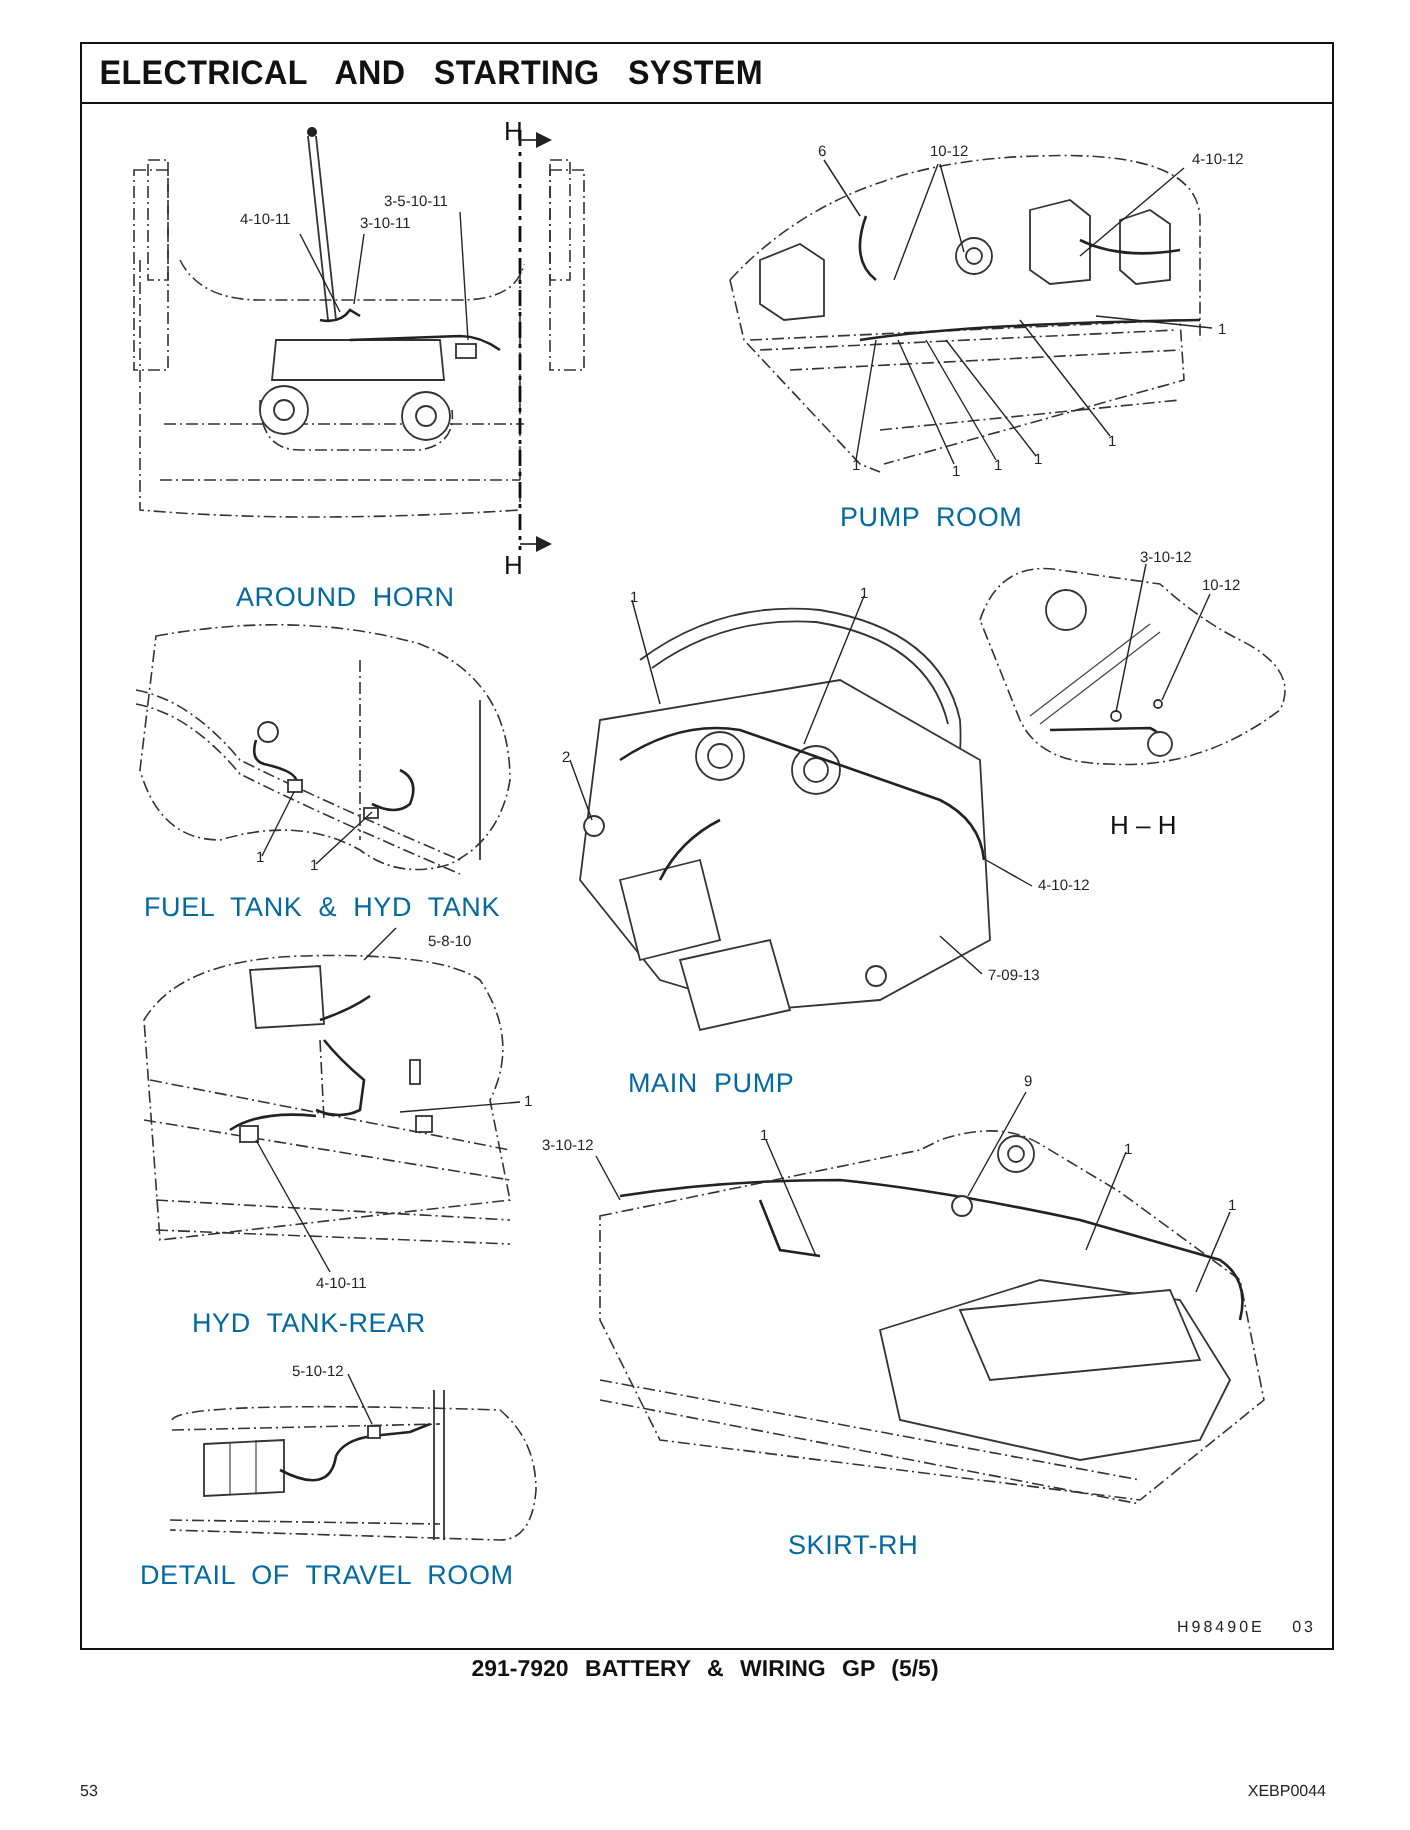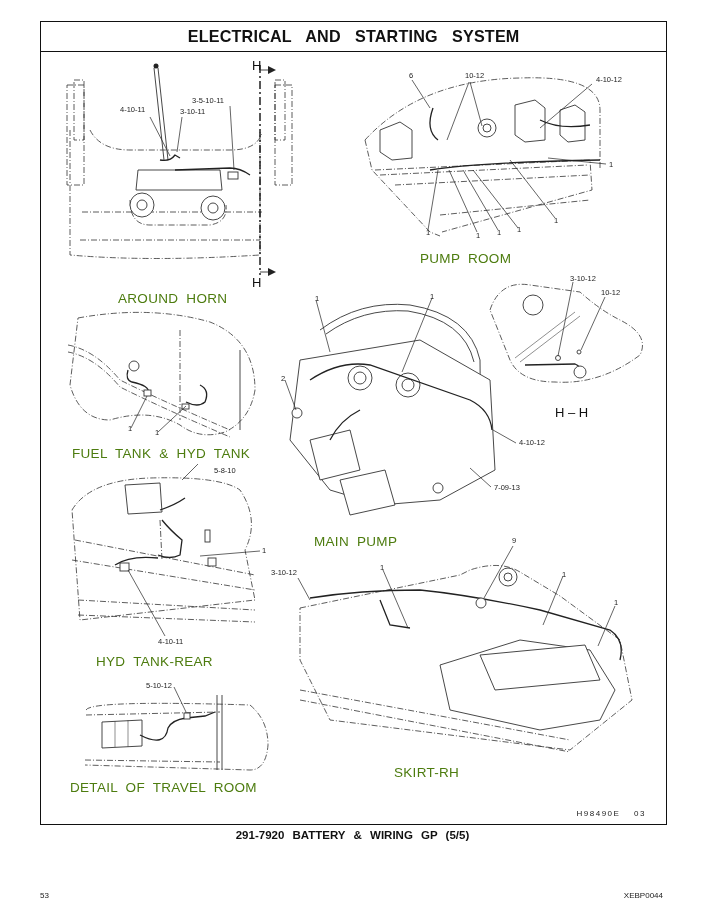--- a/index.html
+++ b/index.html
@@ -1,25 +1,25 @@
 <!DOCTYPE html>
 <html><head>
 <meta charset="utf-8">
 <style>
   html, body { margin:0; padding:0; background:#ffffff; }
   body { width:705px; height:915px; position:relative; overflow:hidden; font-family:"Liberation Sans", sans-serif; color:#111; }
   .frame { position:absolute; left:40px; top:21px; width:627px; height:804px; border:1.5px solid #111; box-sizing:border-box; }
-  .title-bar { position:absolute; left:0; top:0; right:0; height:29px; border-bottom:1.5px solid #111; display:flex; align-items:center; justify-content:center; }
+  .title-bar { position:absolute; left:0; top:0; right:0; height:29px; border-bottom:1.5px solid #111; display:flex; align-items:center; justify-content:flex-start; }
   .title { font-weight:bold; font-size:17px; letter-spacing:0.2px; word-spacing:10px; transform:scaleX(0.95); }
   .art { position:absolute; left:0; top:0; }
   .lbl { position:absolute; font-size:7.5px; color:#222; white-space:nowrap; }
-  .cap { position:absolute; font-size:13.5px; color:#4d7c0f; white-space:nowrap; letter-spacing:0.3px; word-spacing:4px; }
+  .cap { position:absolute; font-size:13.5px; color:#0369a1; white-space:nowrap; letter-spacing:0.3px; word-spacing:4px; }
   .hh { position:absolute; font-size:13px; color:#111; }
   .hh-under { text-underline-offset:3px; }
-  .drawing-no { position:absolute; right:20px; bottom:6px; font-size:8px; letter-spacing:1.5px; word-spacing:10px; color:#222;margin-left:40px; }
+  .drawing-no { position:absolute; right:8px; bottom:6px; font-size:8px; letter-spacing:1.5px; word-spacing:10px; color:#222;margin-left:40px; }
   .footer-title { position:absolute; left:0; width:705px; top:829px; text-align:center; font-weight:bold; font-size:11.5px; word-spacing:5px; padding-left:0; }
   .page-num { position:absolute; left:40px; top:891px; font-size:8px; color:#222; }
   .doc-id { position:absolute; right:42px; top:891px; font-size:8px; color:#222; }
   svg .d { fill:none; stroke:#333; stroke-width:0.8; stroke-dasharray:6 2 1 2; }
   svg .s { fill:none; stroke:#333; stroke-width:0.9; }
   svg .t { fill:none; stroke:#444; stroke-width:0.6; }
   svg .w { fill:none; stroke:#222; stroke-width:1.3; }
   svg .f { fill:#fff; stroke:#333; stroke-width:0.9; }
   svg .k { fill:#222; }
   svg .ld { stroke:#222; stroke-width:0.7; fill:none; }

